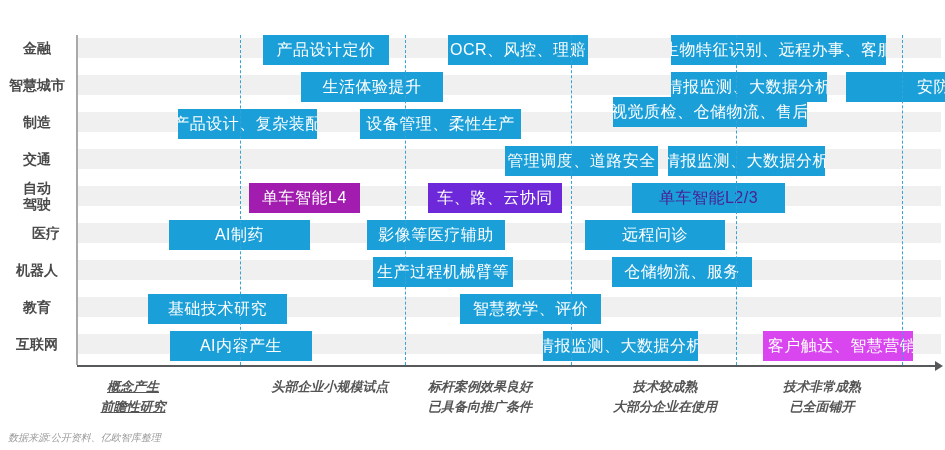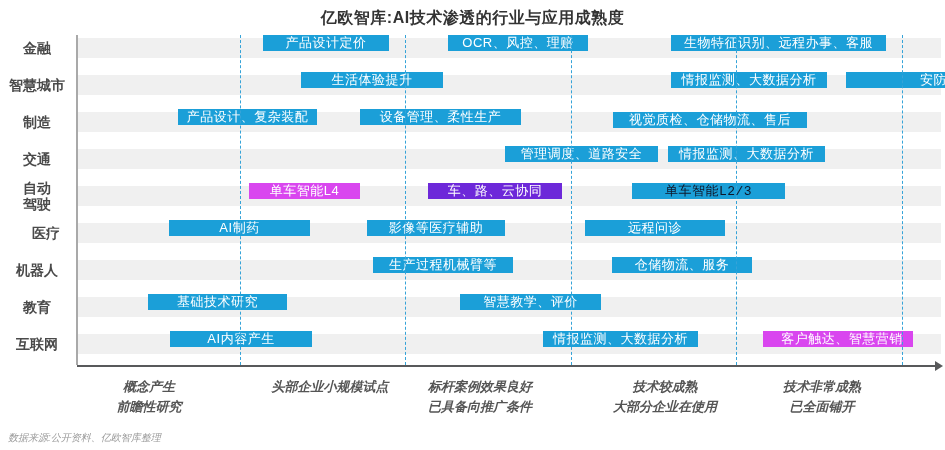--- a/index.html
+++ b/index.html
@@ -28,23 +28,23 @@
     display: flex; align-items: center; justify-content: center;
     font-weight: bold;
     font-size: 14px;
     color: #4a4a4a;
     white-space: pre-line;
     text-align: center;
     line-height: 1.15;
   }
   .bar {
     position: absolute;
-    height: 16px;
+    height: 30px;
     color: #ffffff;
-    font-size: 13px;
+    font-size: 16px;
     display: flex; align-items: center; justify-content: center;
     white-space: nowrap;
     overflow: hidden;
     letter-spacing: 0.5px;
   }
   .vline { position: absolute; width: 0; }
   .yaxis { position: absolute; width: 2px; }
   .xaxis { position: absolute; height: 2px; }
   .xarrow {
     position: absolute;
@@ -66,47 +66,46 @@
     position: absolute;
     left: 8px; top: 431px;
     font-size: 10px;
     font-style: italic;
   }
 </style>
 </head>
 <body>
 
 <div class="canvas">
-  <div class="title" style="color: rgb(51, 51, 51);">亿欧智库:AI技术渗透的行业与应用成熟度</div>
   <div id="chart">
       <div class="stripe" style="left: 77px; width: 864px; top: 38px; background: rgb(240, 240, 240);"></div>
       <div class="row-label" style="top: 30px; height: 36px; color: rgb(74, 74, 74);">金融</div>
       <div class="bar" style="left: 263px; width: 126px; top: 35px; background: rgb(27, 159, 216); color: rgb(255, 255, 255);">产品设计定价</div>
       <div class="bar" style="left: 448px; width: 140px; top: 35px; background: rgb(27, 159, 216); color: rgb(255, 255, 255);">OCR、风控、理赔</div>
       <div class="bar" style="left: 671px; width: 215px; top: 35px; background: rgb(27, 159, 216); color: rgb(255, 255, 255);">生物特征识别、远程办事、客服</div>
       <div class="stripe" style="left: 77px; width: 864px; top: 75px; background: rgb(240, 240, 240);"></div>
       <div class="row-label" style="top: 67px; height: 36px; color: rgb(74, 74, 74);">智慧城市</div>
       <div class="bar" style="left: 301px; width: 142px; top: 72px; background: rgb(27, 159, 216); color: rgb(255, 255, 255);">生活体验提升</div>
       <div class="bar" style="left: 671px; width: 156px; top: 72px; background: rgb(27, 159, 216); color: rgb(255, 255, 255);">情报监测、大数据分析</div>
       <div class="bar" style="left: 846px; width: 95px; top: 72px; background: rgb(27, 159, 216); color: rgb(255, 255, 255); padding-left: 40px;">安防</div>
       <div class="stripe" style="left: 77px; width: 864px; top: 112px; background: rgb(240, 240, 240);"></div>
       <div class="row-label" style="top: 104px; height: 36px; color: rgb(74, 74, 74);">制造</div>
       <div class="bar" style="left: 178px; width: 139px; top: 109px; background: rgb(27, 159, 216); color: rgb(255, 255, 255);">产品设计、复杂装配</div>
       <div class="bar" style="left: 360px; width: 161px; top: 109px; background: rgb(27, 159, 216); color: rgb(255, 255, 255);">设备管理、柔性生产</div>
-      <div class="bar" style="left: 613px; width: 194px; top: 112px; background: rgb(27, 159, 216); color: rgb(255, 255, 255);">视觉质检、仓储物流、售后</div>
+      <div class="bar" style="left: 613px; width: 194px; top: 97px; background: rgb(27, 159, 216); color: rgb(255, 255, 255);">视觉质检、仓储物流、售后</div>
       <div class="stripe" style="left: 77px; width: 864px; top: 149px; background: rgb(240, 240, 240);"></div>
       <div class="row-label" style="top: 141px; height: 36px; color: rgb(74, 74, 74);">交通</div>
       <div class="bar" style="left: 505px; width: 153px; top: 146px; background: rgb(27, 159, 216); color: rgb(255, 255, 255);">管理调度、道路安全</div>
       <div class="bar" style="left: 668px; width: 157px; top: 146px; background: rgb(27, 159, 216); color: rgb(255, 255, 255);">情报监测、大数据分析</div>
       <div class="stripe" style="left: 77px; width: 864px; top: 186px; background: rgb(240, 240, 240);"></div>
       <div class="row-label" style="top: 178px; height: 36px; color: rgb(74, 74, 74);">自动
 驾驶</div>
-      <div class="bar" style="left: 249px; width: 111px; top: 183px; background: #d946ef; color: rgb(255, 255, 255);">单车智能L4</div>
+      <div class="bar" style="left: 249px; width: 111px; top: 183px; background: #a21caf; color: rgb(255, 255, 255);">单车智能L4</div>
       <div class="bar" style="left: 428px; width: 134px; top: 183px; background: #6d28d9; color: rgb(255, 255, 255);">车、路、云协同</div>
-      <div class="bar" style="left: 632px; width: 153px; top: 183px; background: rgb(27, 159, 216); color: #0f172a; font-family: Liberation Mono, monospace;">单车智能L2/3</div>
+      <div class="bar" style="left: 632px; width: 153px; top: 183px; background: rgb(27, 159, 216); color: #4c1d95;">单车智能L2/3</div>
       <div class="stripe" style="left: 77px; width: 864px; top: 223px; background: rgb(240, 240, 240);"></div>
       <div class="row-label" style="top: 215px; height: 36px; color: rgb(74, 74, 74); padding-left: 9px;">医疗</div>
       <div class="bar" style="left: 169px; width: 141px; top: 220px; background: rgb(27, 159, 216); color: rgb(255, 255, 255);">AI制药</div>
       <div class="bar" style="left: 367px; width: 138px; top: 220px; background: rgb(27, 159, 216); color: rgb(255, 255, 255);">影像等医疗辅助</div>
       <div class="bar" style="left: 585px; width: 140px; top: 220px; background: rgb(27, 159, 216); color: rgb(255, 255, 255);">远程问诊</div>
       <div class="stripe" style="left: 77px; width: 864px; top: 260px; background: rgb(240, 240, 240);"></div>
       <div class="row-label" style="top: 252px; height: 36px; color: rgb(74, 74, 74);">机器人</div>
       <div class="bar" style="left: 373px; width: 140px; top: 257px; background: rgb(27, 159, 216); color: rgb(255, 255, 255);">生产过程机械臂等</div>
       <div class="bar" style="left: 612px; width: 140px; top: 257px; background: rgb(27, 159, 216); color: rgb(255, 255, 255);">仓储物流、服务</div>
       <div class="stripe" style="left: 77px; width: 864px; top: 297px; background: rgb(240, 240, 240);"></div>
@@ -119,21 +118,21 @@
       <div class="bar" style="left: 543px; width: 155px; top: 331px; background: rgb(27, 159, 216); color: rgb(255, 255, 255);">情报监测、大数据分析</div>
       <div class="bar" style="left: 763px; width: 142px; top: 331px; background: #d946ef; color: rgb(255, 255, 255); padding-left: 8px;">客户触达、智慧营销</div>
       <div class="vline" style="left: 240px; top: 35px; height: 330px; border-left: 1px dashed rgb(53, 163, 216);"></div>
       <div class="vline" style="left: 405px; top: 35px; height: 330px; border-left: 1px dashed rgb(53, 163, 216);"></div>
       <div class="vline" style="left: 571px; top: 35px; height: 330px; border-left: 1px dashed rgb(53, 163, 216);"></div>
       <div class="vline" style="left: 736px; top: 35px; height: 330px; border-left: 1px dashed rgb(53, 163, 216);"></div>
       <div class="vline" style="left: 902px; top: 35px; height: 330px; border-left: 1px dashed rgb(53, 163, 216);"></div>
       <div class="yaxis" style="left: 76px; top: 35px; height: 330px; background: rgb(169, 169, 169);"></div>
       <div class="xaxis" style="left: 77px; top: 365px; width: 859px; background: rgb(88, 89, 91);"></div>
       <div class="xarrow" style="left: 935px; top: 361px; border-left: 8px solid rgb(88, 89, 91);"></div>
-      <div class="stage-label" style="left: 149px; top: 377px; color: rgb(85, 85, 85);">概念产生
+      <div class="stage-label" style="left: 133px; top: 377px; color: rgb(85, 85, 85); text-decoration: underline;">概念产生
 前瞻性研究</div>
       <div class="stage-label" style="left: 330px; top: 377px; color: rgb(85, 85, 85);">头部企业小规模试点</div>
       <div class="stage-label" style="left: 480px; top: 377px; color: rgb(85, 85, 85);">标杆案例效果良好
 已具备向推广条件</div>
       <div class="stage-label" style="left: 665px; top: 377px; color: rgb(85, 85, 85);">技术较成熟
 大部分企业在使用</div>
       <div class="stage-label" style="left: 822px; top: 377px; color: rgb(85, 85, 85);">技术非常成熟
 已全面铺开</div>
     </div>
   <div class="footer" style="color: rgb(155, 155, 155);">数据来源:公开资料、亿欧智库整理</div>

